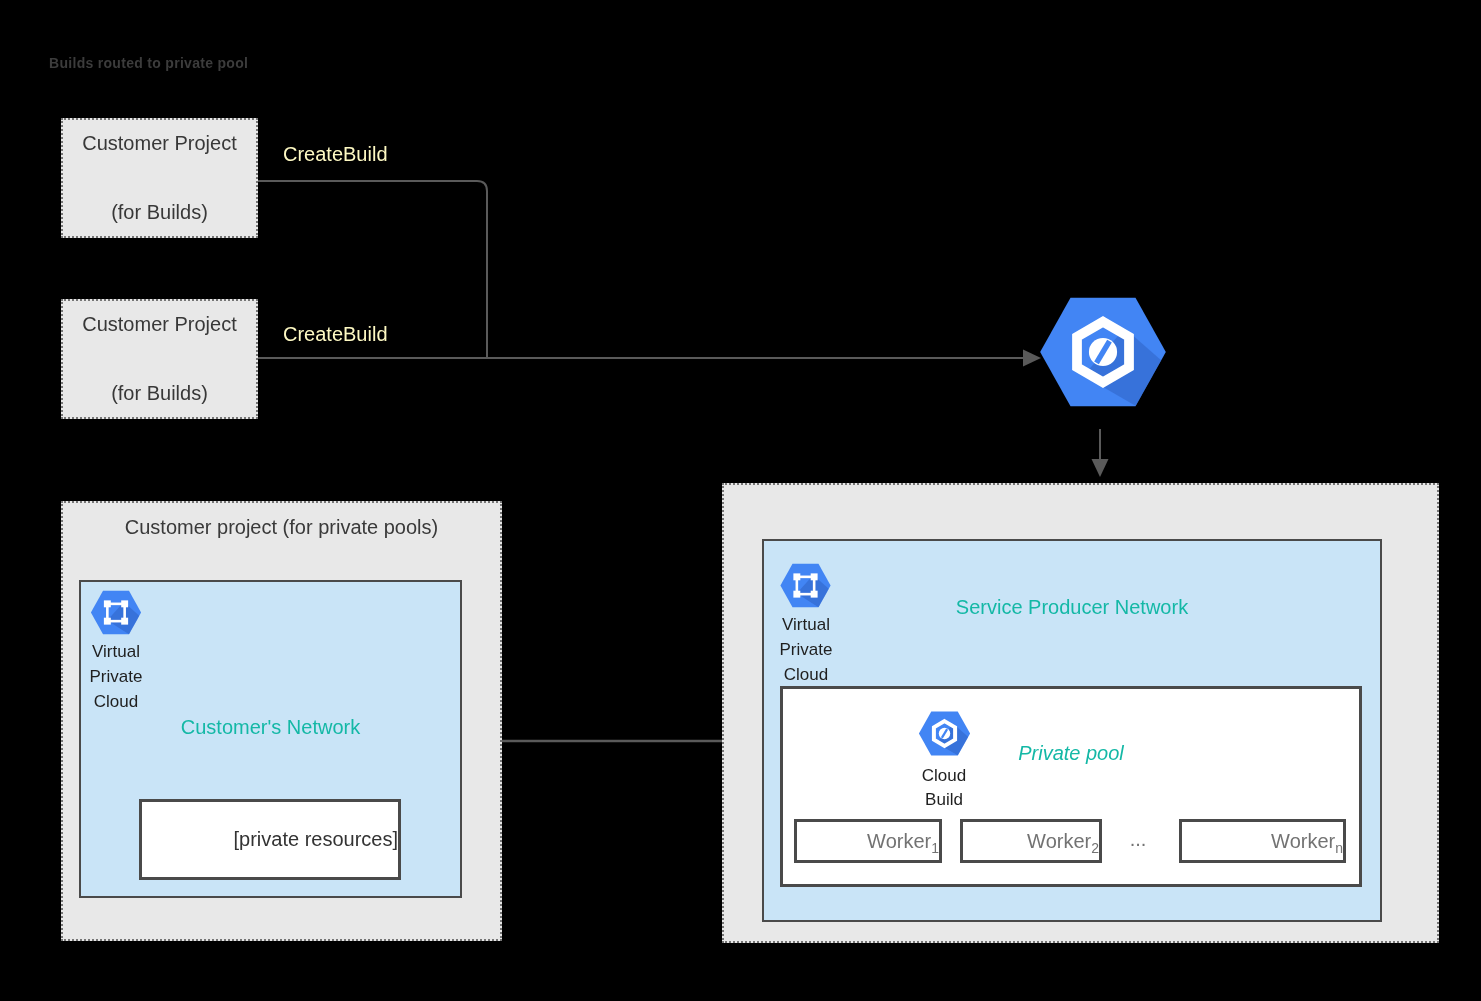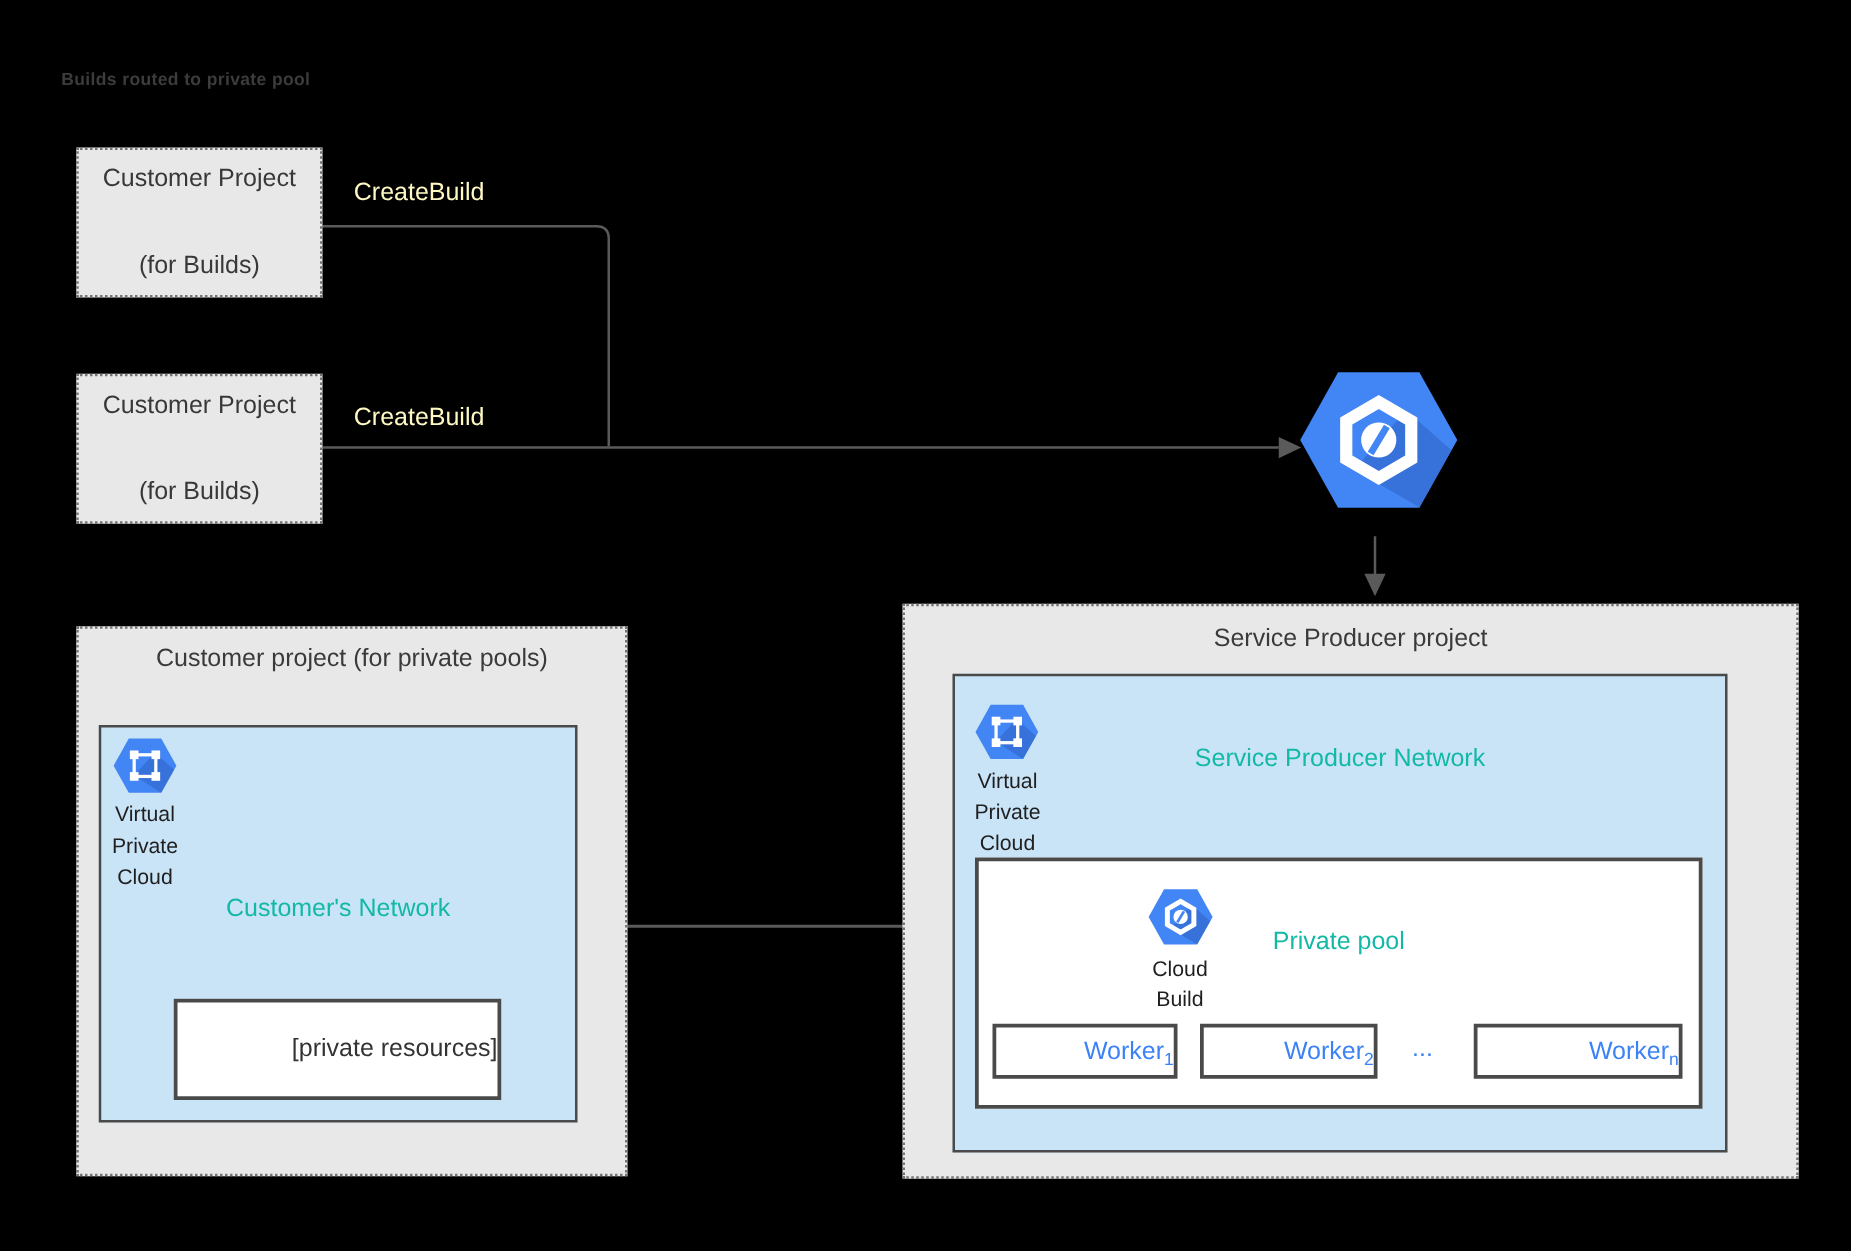--- a/index.html
+++ b/index.html
@@ -27,21 +27,21 @@
     background:#ffffff;border:3px solid #4a4a4a;box-sizing:border-box;
     display:flex;align-items:center;justify-content:flex-end;
     font-size:20px;color:#333333;
   }
   .proj-title{font-size:20px;color:#3a3a3a;text-align:center;}
   .net-title{font-size:20px;color:#14b8a6;text-align:center;}
   .icon-label{
     font-size:17px;line-height:25px;color:#1f1f1f;text-align:center;
   }
   .worker{
-    font-size:20px;color:#3b82f6;
+    font-size:20px;color:#737373;
   }
   .worker sub{font-size:14px;line-height:0;}
   svg{display:block;}
 </style>
 </head>
 <body>
 
 <div id="canvas">
 
   <div class="abs" id="diagram-title">Builds routed to private pool</div>
@@ -112,21 +112,20 @@
     <div>Cloud</div>
   </div>
 
   <div class="abs net-title" style="left:79px;top:716px;width:383px;">Customer's Network</div>
 
   <div class="abs white-box" style="left:139px;top:799px;width:262px;height:81px;">
     <span>[private resources]</span>
   </div>
 
   <div class="abs proj-box" style="left:722px;top:483px;width:717px;height:460px;"></div>
-  <div class="abs proj-title" style="left:722px;top:500px;width:717px;">Service Producer project</div>
 
   <div class="abs net-box" style="left:762px;top:539px;width:620px;height:383px;"></div>
 
   <svg class="abs" style="left:779px;top:563px;" width="53" height="45" viewBox="0 0 120 104">
     <defs>
         <clipPath id="hexclip3">
           <polygon points="30,2 90,2 118,52 90,102 2,52"></polygon>
         </clipPath>
       </defs>
     <polygon points="30,2 90,2 118,52 90,102 30,102 2,52" fill="#4285f4"></polygon>
@@ -157,21 +156,21 @@
     <polygon points="80,30 130,74 108,112 42,74" fill="#2f63c4" opacity="0.55" clip-path="url(#hexclip4)"></polygon>
     <polygon points="60,24 84,38 84,66 60,80 36,66 36,38" fill="none" stroke="#ffffff" stroke-width="9"></polygon>
     <circle cx="60" cy="52" r="13" fill="#ffffff"></circle>
     <line x1="66" y1="42" x2="54" y2="62" stroke="#4285f4" stroke-width="5"></line>
   </svg>
   <div class="abs icon-label" style="left:904px;top:764px;width:80px;line-height:24px;">
     <div>Cloud</div>
     <div>Build</div>
   </div>
 
-  <div class="abs net-title" style="left:971px;top:742px;width:200px;">Private pool</div>
+  <div class="abs net-title" style="left:971px;top:742px;width:200px;font-style:italic;">Private pool</div>
 
   <div class="abs white-box worker" style="left:794px;top:819px;width:148px;height:44px;">
     <span><span>Worker</span><sub>1</sub></span>
   </div>
   <div class="abs white-box worker" style="left:960px;top:819px;width:142px;height:44px;">
     <span><span>Worker</span><sub>2</sub></span>
   </div>
   <div class="abs worker" style="left:1108px;top:828px;width:60px;text-align:center;">...</div>
   <div class="abs white-box worker" style="left:1179px;top:819px;width:167px;height:44px;">
     <span><span>Worker</span><sub>n</sub></span>

